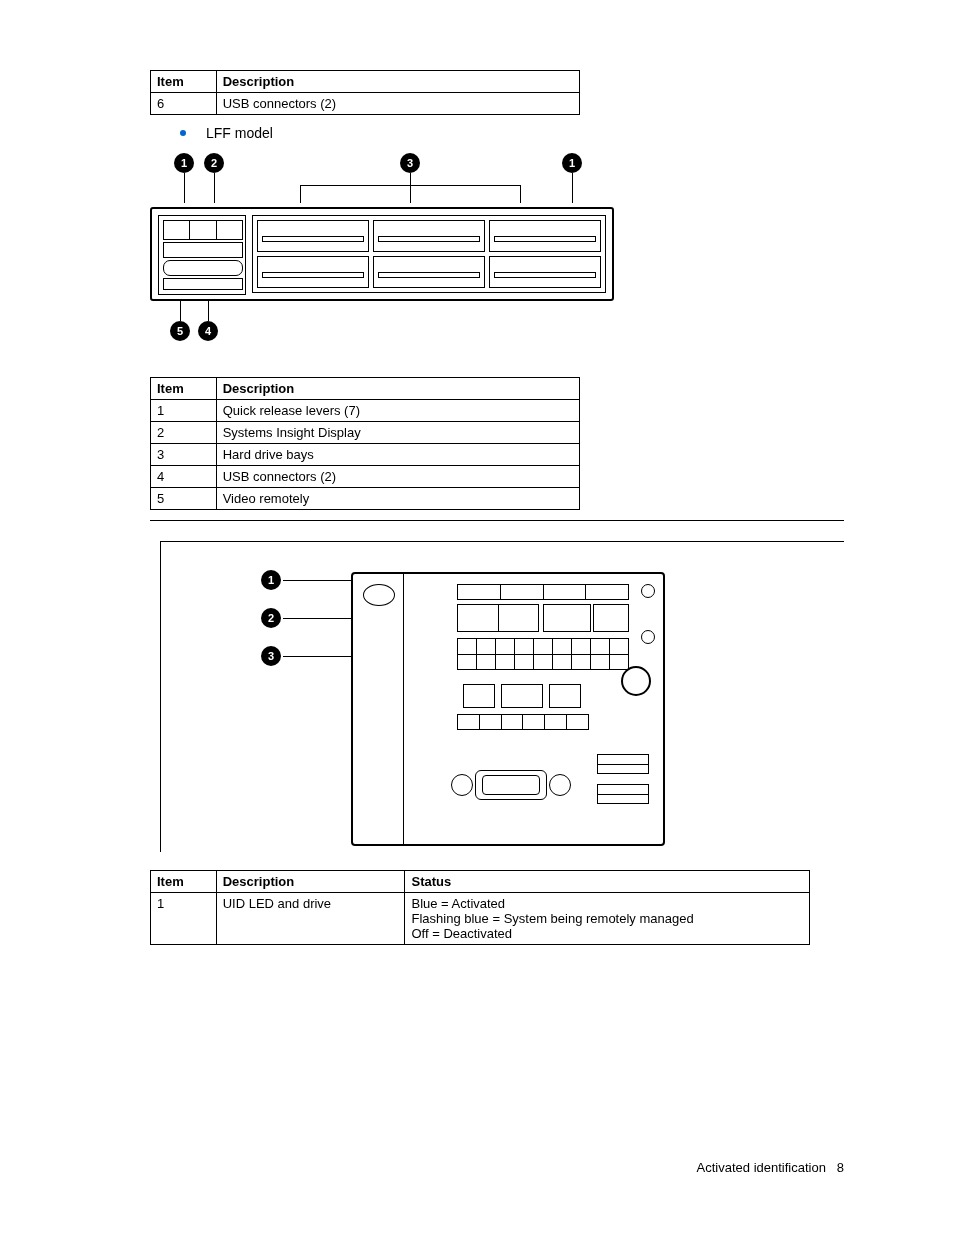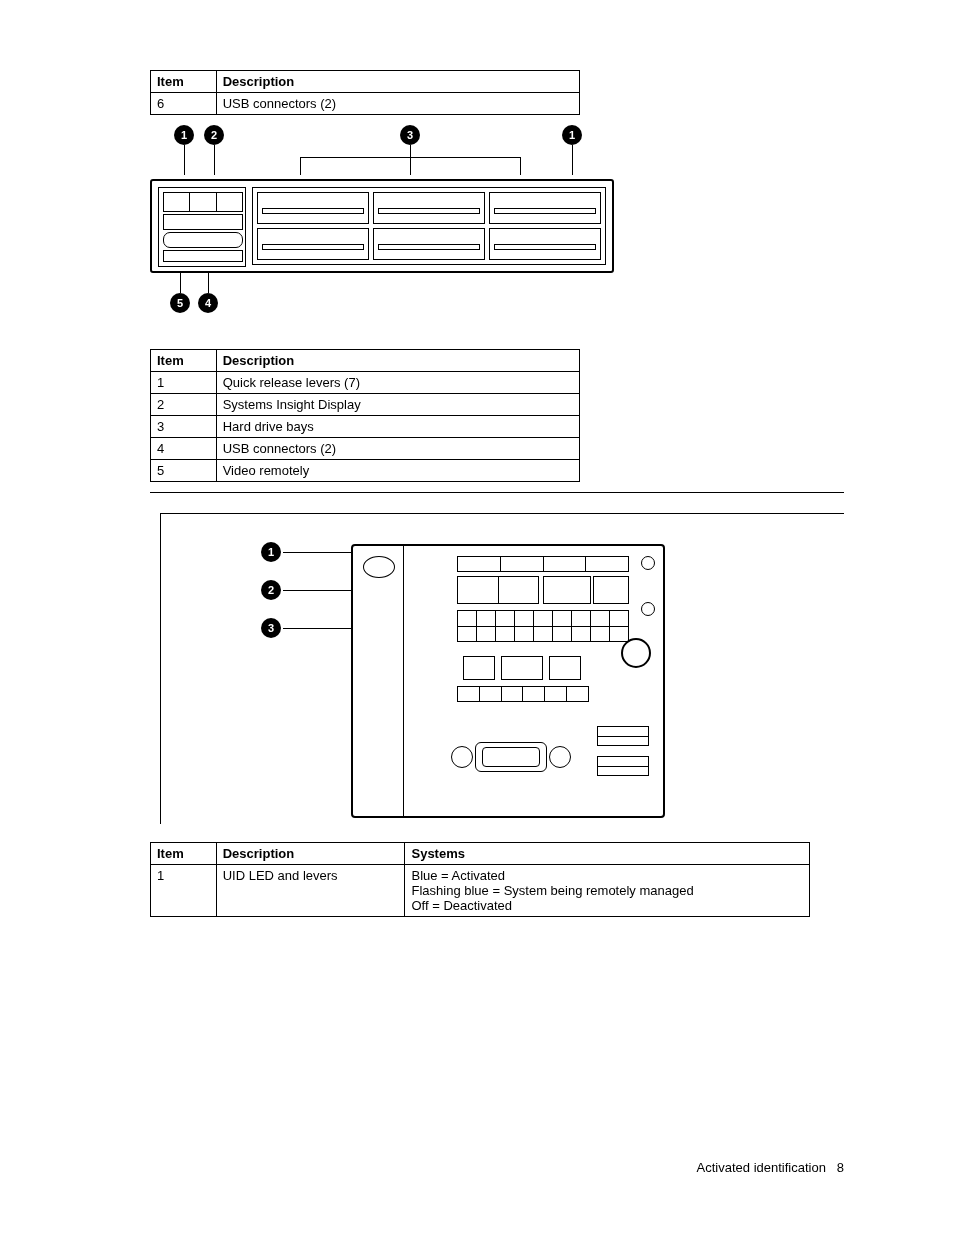--- a/index.html
+++ b/index.html
@@ -166,20 +166,24 @@
       <th class="col-item">Item</th>
       <th class="col-desc">Description</th>
     </tr>
     <tr>
       <td>6</td>
       <td>USB connectors (2)</td>
     </tr>
   </tbody>
     </table>
 
+  <div class="bullet-row">
+    <span class="bullet-dot"></span>
+    <span>LFF model</span>
+  </div>
 
   <div class="diagram-box">
     <div class="callouts-top">
       <div class="callout" style="position:absolute; left:24px; top:0;">
           <span>1</span>
         </div>
       <div class="callout" style="position:absolute; left:54px; top:0;">
           <span>2</span>
         </div>
       <div class="callout" style="position:absolute; left:250px; top:0;">
@@ -362,25 +366,25 @@
         <div style="position:absolute; left:196px; top:200px; width:20px; height:20px; border:1px solid #000; border-radius:50%;"></div>
       </div>
     </div>
   </div>
 
   <table class="wide-table" style="margin-top:18px;">
     <tbody>
         <tr>
       <th class="col-item">Item</th>
       <th class="col-desc">Description</th>
-      <th class="col-status">Systems</th>
+      <th class="col-status">Status</th>
     </tr>
     <tr>
       <td>1</td>
-      <td>UID LED and levers</td>
+      <td>UID LED and drive</td>
       <td style="white-space:pre-line;margin-left:12px;">Blue = Activated
 Flashing blue = System being remotely managed
 Off = Deactivated</td>
     </tr>
   </tbody>
     </table>
 
 </div>
 
 <div class="footer">

